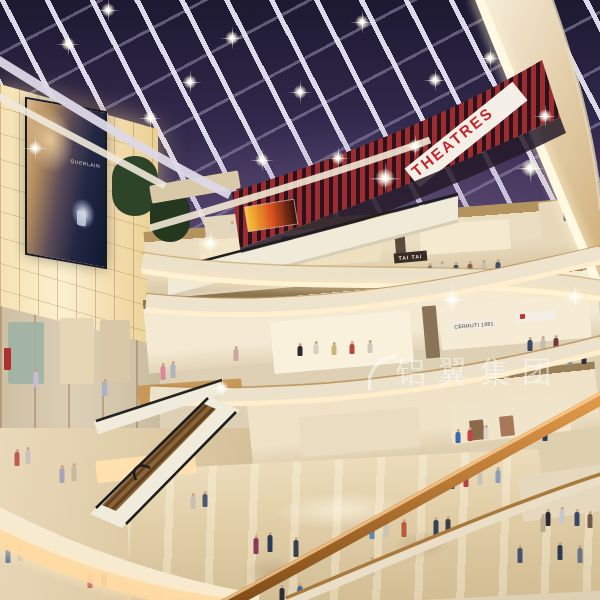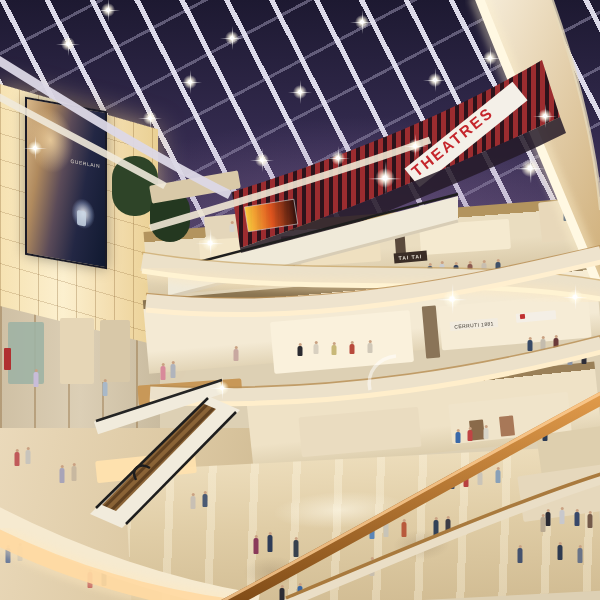--- a/index.html
+++ b/index.html
@@ -309,14 +309,15 @@
       <div class="sparkle" style="left: 377px; top: 170px; transform: scale(1.4);"></div>
       <div class="sparkle" style="left: 202px; top: 235px; transform: scale(1.2);"></div>
       <div class="sparkle" style="left: 444px; top: 291px; transform: scale(1.3);"></div>
       <div class="sparkle" style="left: 567px; top: 289px; transform: scale(1.1);"></div>
       <div class="sparkle" style="left: 522px; top: 160px; transform: scale(1.3);"></div>
       <div class="sparkle" style="left: 214px; top: 380px; transform: scale(1);"></div>
     </div>
 
   <div class="sign sign-taitai">TAI TAI</div>
   <div class="sign sign-cerruti">CERRUTI 1881</div>
+  <div class="watermark">铝翼集团</div>
 
 </div>
 
 </body></html>

